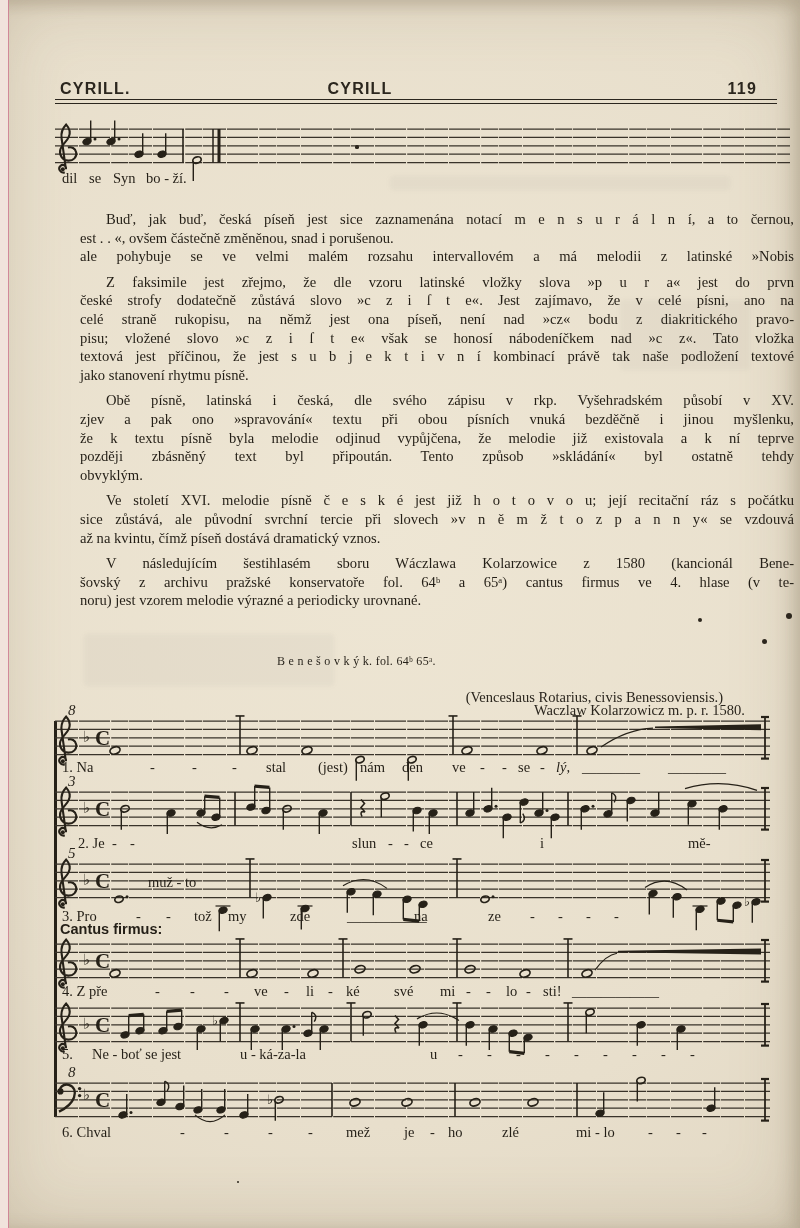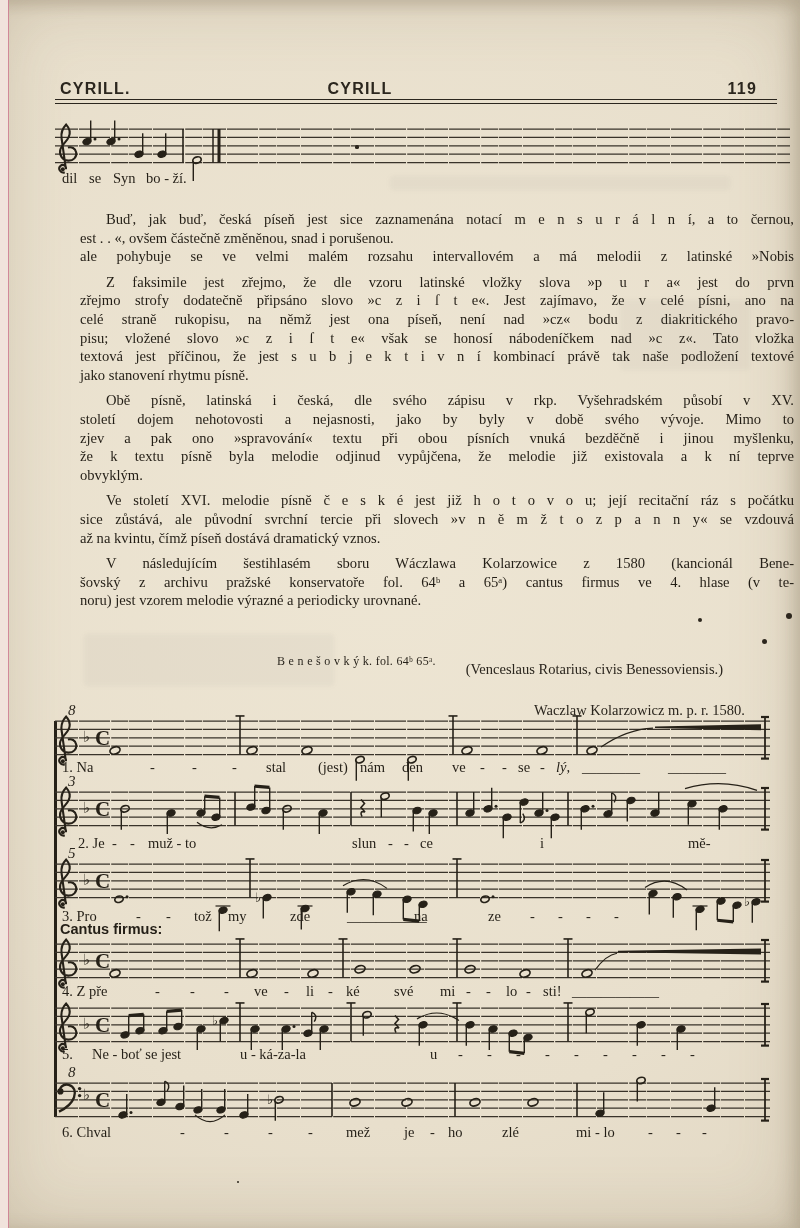--- a/index.html
+++ b/index.html
@@ -22,21 +22,21 @@
   
   #text-block{left:57px;top:210px;width:714px;font-size:14.6px;line-height:18.6px;
       color:#231e16;margin-left:23px;}
   .para{margin:0 0 7px 0;}
   .para .ln{text-align:justify;text-align-last:justify;}
   .para .ln.last{text-align:left;text-align-last:left;}
   .para .ln.first{text-indent:26px;}
   
   #heading{left:277px;top:654px;font-size:12px;letter-spacing:.3px;color:#241f17;}
   .attrib{font-size:14.5px;color:#2a251d;}
-  #attrib1{right:77px;top:661px;}
+  #attrib1{right:77px;top:689px;}
   #attrib2{right:55px;top:702px;}
   
   #system-barline{left:54px;top:721px;width:2.6px;height:396px;background:#262118;}
   .staff-svg{position:absolute;pointer-events:none;}
   .marker{position:absolute;font-style:italic;font-size:15px;color:#2a251d;}
   #cantus-label{left:60px;top:921px;font-family:"Liberation Sans", sans-serif;font-weight:700;font-size:14.5px;color:#241f17;}
   .syl{position:absolute;font-size:14.5px;white-space:pre;color:#241f17;}
   
   .speck{position:absolute;background:#2c261d;border-radius:50%;}
   .ghost{position:absolute;background:rgba(105,102,115,.055);filter:blur(2px);border-radius:4px;}
@@ -54,31 +54,31 @@
   <div class="abs" id="hdr-rule"></div>
 
   <div class="abs" id="text-block">
       <div class="para">
         <div class="ln first">Buď, jak buď, česká píseň jest sice zaznamenána notací m e n s u r á l n í, a to černou,</div>
         <div class="ln last">est . . «, ovšem částečně změněnou, snad i porušenou.</div>
         <div class="ln">ale pohybuje se ve velmi malém rozsahu intervallovém a má melodii z latinské »Nobis</div>
       </div>
       <div class="para">
         <div class="ln first">Z faksimile jest zřejmo, že dle vzoru latinské vložky slova »p u r a« jest do prvn</div>
-        <div class="ln">zřejmo strofy dodatečně připsáno slovo »c z i ſ t e«. Jest zajímavo, že v celé písni, ano na</div>
+        <div class="ln">české strofy dodatečně zůstává slovo »c z i ſ t e«. Jest zajímavo, že v celé písni, ano na</div>
         <div class="ln">celé straně rukopisu, na němž jest ona píseň, není nad »cz« bodu z diakritického pravo-</div>
         <div class="ln">pisu; vložené slovo »c z i ſ t e« však se honosí nábodeníčkem nad »c z«. Tato vložka</div>
         <div class="ln">textová jest příčinou, že jest s u b j e k t i v n í kombinací právě tak naše podložení textové</div>
         <div class="ln last">jako stanovení rhytmu písně.</div>
       </div>
       <div class="para">
         <div class="ln first">Obě písně, latinská i česká, dle svého zápisu v rkp. Vyšehradském působí v XV.</div>
-        <div class="ln">století dojem nehotovosti a nejasnosti, jako by byly v době svého vývoje. Mimo to</div>
         <div class="ln">zjev a pak ono »spravování« textu při obou písních vnuká bezděčně i jinou myšlenku,</div>
         <div class="ln">že k textu písně byla melodie odjinud vypůjčena, že melodie již existovala a k ní teprve</div>
+        <div class="ln">později zbásněný text byl připoután. Tento způsob »skládání« byl ostatně tehdy</div>
         <div class="ln last">obvyklým.</div>
       </div>
       <div class="para">
         <div class="ln first">Ve století XVI. melodie písně č e s k é jest již h o t o v o u; její recitační ráz s počátku</div>
         <div class="ln">sice zůstává, ale původní svrchní tercie při slovech »v n ě m ž t o z p a n n y« se vzdouvá</div>
         <div class="ln last">až na kvintu, čímž píseň dostává dramatický vznos.</div>
       </div>
       <div class="para">
         <div class="ln first">V následujícím šestihlasém sboru Wáczlawa Kolarzowice z 1580 (kancionál Bene-</div>
         <div class="ln">šovský z archivu pražské konservatoře fol. 64ᵇ a 65ᵃ) cantus firmus ve 4. hlase (v te-</div>
@@ -473,21 +473,21 @@
     <div class="syl" style="left: 480px; top: 759px;">-</div>
     <div class="syl" style="left: 502px; top: 759px;">-</div>
     <div class="syl" style="left: 518px; top: 759px;">se</div>
     <div class="syl" style="left: 540px; top: 759px;">-</div>
     <div class="syl" style="left: 556px; top: 759px; font-style: italic;">lý,</div>
     <div class="syl" style="left: 582px; top: 759px;">________</div>
     <div class="syl" style="left: 668px; top: 759px;">________</div>
     <div class="syl" style="left: 54px; top: 835px; margin-left: 24px;">2. Je</div>
     <div class="syl" style="left: 112px; top: 835px;">-</div>
     <div class="syl" style="left: 130px; top: 835px;">-</div>
-    <div class="syl" style="left: 148px; top: 835px;">muž - to</div>
+    <div class="syl" style="left: 148px; top: 874px;">muž - to</div>
     <div class="syl" style="left: 352px; top: 835px;">slun</div>
     <div class="syl" style="left: 388px; top: 835px;">-</div>
     <div class="syl" style="left: 404px; top: 835px;">-</div>
     <div class="syl" style="left: 420px; top: 835px;">ce</div>
     <div class="syl" style="left: 540px; top: 835px;">i</div>
     <div class="syl" style="left: 688px; top: 835px;">mě-</div>
     <div class="syl" style="left: 62px; top: 908px;">3. Pro</div>
     <div class="syl" style="left: 136px; top: 908px;">-</div>
     <div class="syl" style="left: 166px; top: 908px;">-</div>
     <div class="syl" style="left: 194px; top: 908px;">tož</div>

